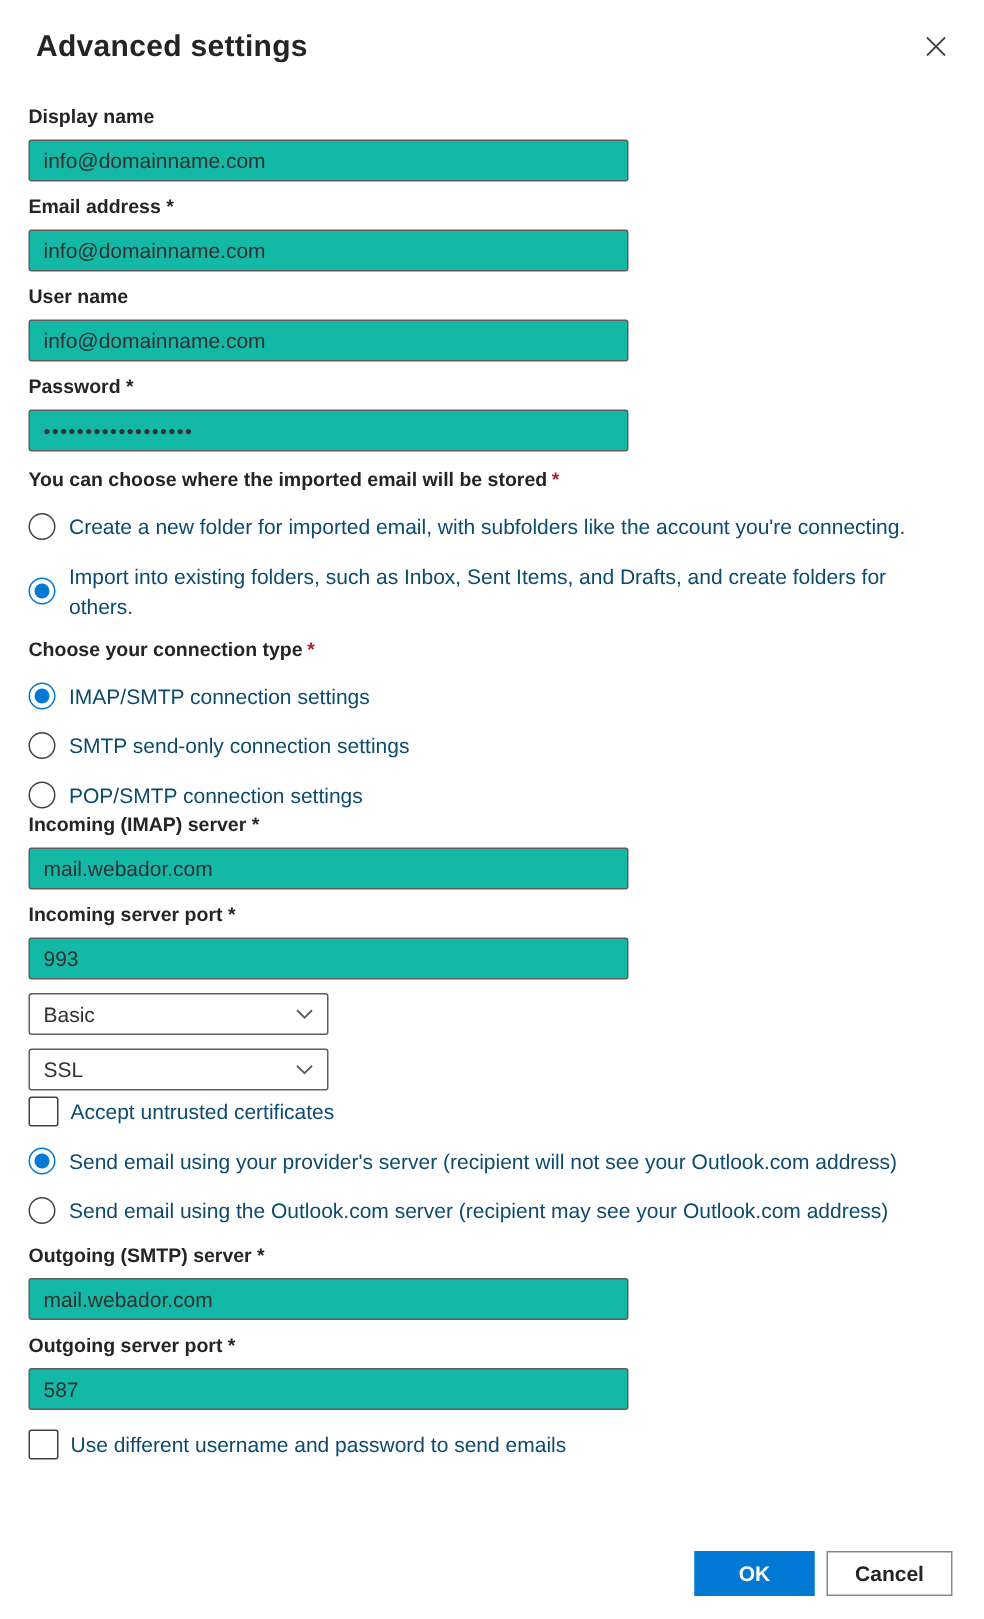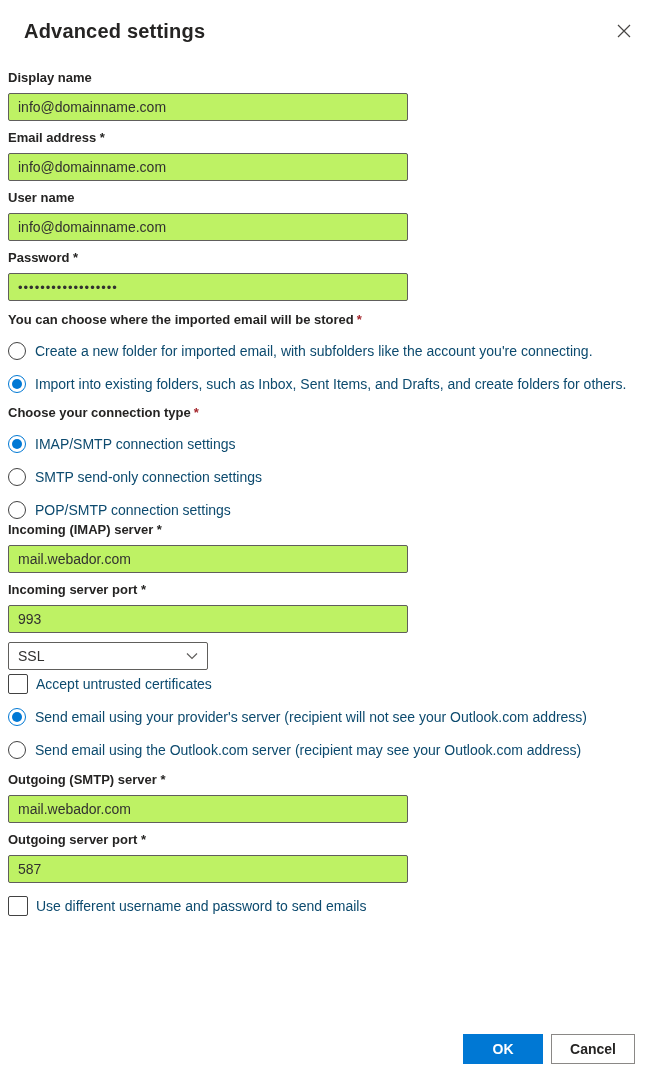--- a/index.html
+++ b/index.html
@@ -18,36 +18,36 @@
     align-items: center;
     padding: 18px 20px 0 24px;
   }
   .title { font-size: 20px; font-weight: 700; line-height: 26px; color: #252423; letter-spacing: 0.2px; }
   .close-btn {
     background: none; border: none; cursor: pointer;
     width: 24px; height: 24px; display: flex; align-items: center; justify-content: center;
     margin-top: 2px;
   }
 
-  .content { padding: 0 8px; margin-top: 24px; }
+  .content { padding: 0 19px; margin-top: 24px; }
 
   .field { margin-bottom: 9px; }
   .field-label {
     display: block;
     font-size: 13px; font-weight: 700; line-height: 16px;
     color: #252423; margin-bottom: 7px; margin-top: 2px;
   }
   .first-field { margin-top: 26px; }
 
   .text-input {
     width: 400px; height: 28px;
     border: 1px solid #605e5c; border-radius: 2px;
     padding: 0 9px; font-size: 14px; color: #323130;
     font-family: "Liberation Sans", "DejaVu Sans", sans-serif;
-    background: #bef264; outline: none; display: block;
+    background: #14b8a6; outline: none; display: block;
   }
   .password-input { letter-spacing: 1px; font-size: 13px; }
 
   .section-label {
     font-size: 13px; font-weight: 700; line-height: 16px;
     color: #252423; margin-top: 11px;
   }
   .required-mark { color: #a4262c; font-weight: 700; margin-left: 3px; }
 
   .option-row {
@@ -170,20 +170,28 @@
       <label class="field-label">Incoming (IMAP) server *</label>
       <input class="text-input" type="text" readonly="" value="mail.webador.com" style="">
     </div>
 
     <div class="field">
       <label class="field-label">Incoming server port *</label>
       <input class="text-input" type="text" readonly="" value="993" style="">
     </div>
 
     <div class="field">
+      <div class="dropdown">
+        <span>Basic</span>
+        <span class="chevron">
+          <svg width="12" height="8" viewBox="0 0 12 8">
+              <path d="M1 1.5 L6 6.5 L11 1.5" fill="none" stroke="#605e5c" stroke-width="1.2"></path>
+            </svg>
+        </span>
+      </div>
     </div>
 
     <div class="field" style="margin-bottom:0">
       <div class="dropdown">
         <span>SSL</span>
         <span class="chevron">
           <svg width="12" height="8" viewBox="0 0 12 8">
               <path d="M1 1.5 L6 6.5 L11 1.5" fill="none" stroke="#605e5c" stroke-width="1.2"></path>
             </svg>
         </span>

